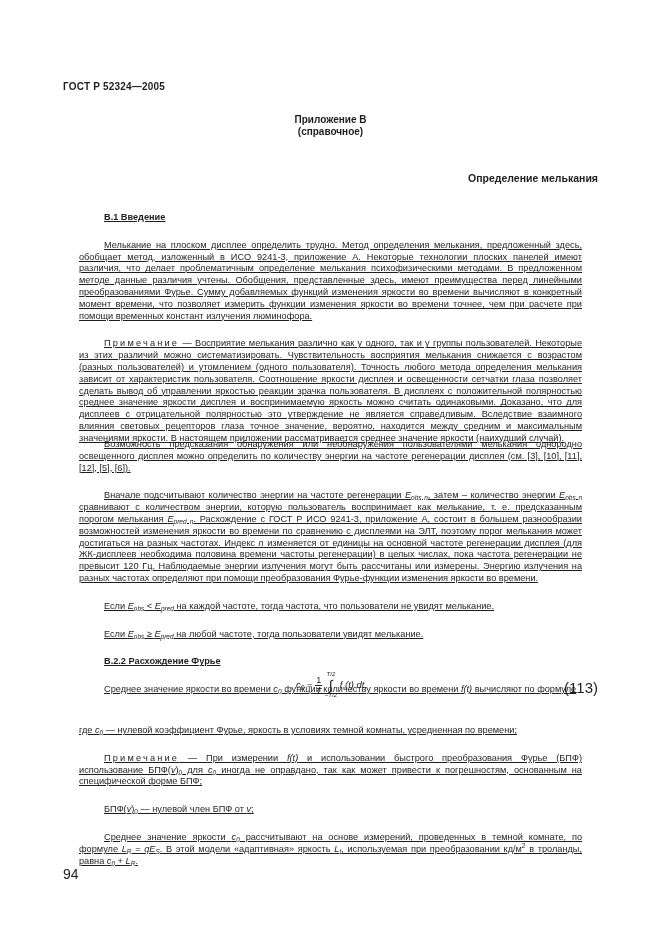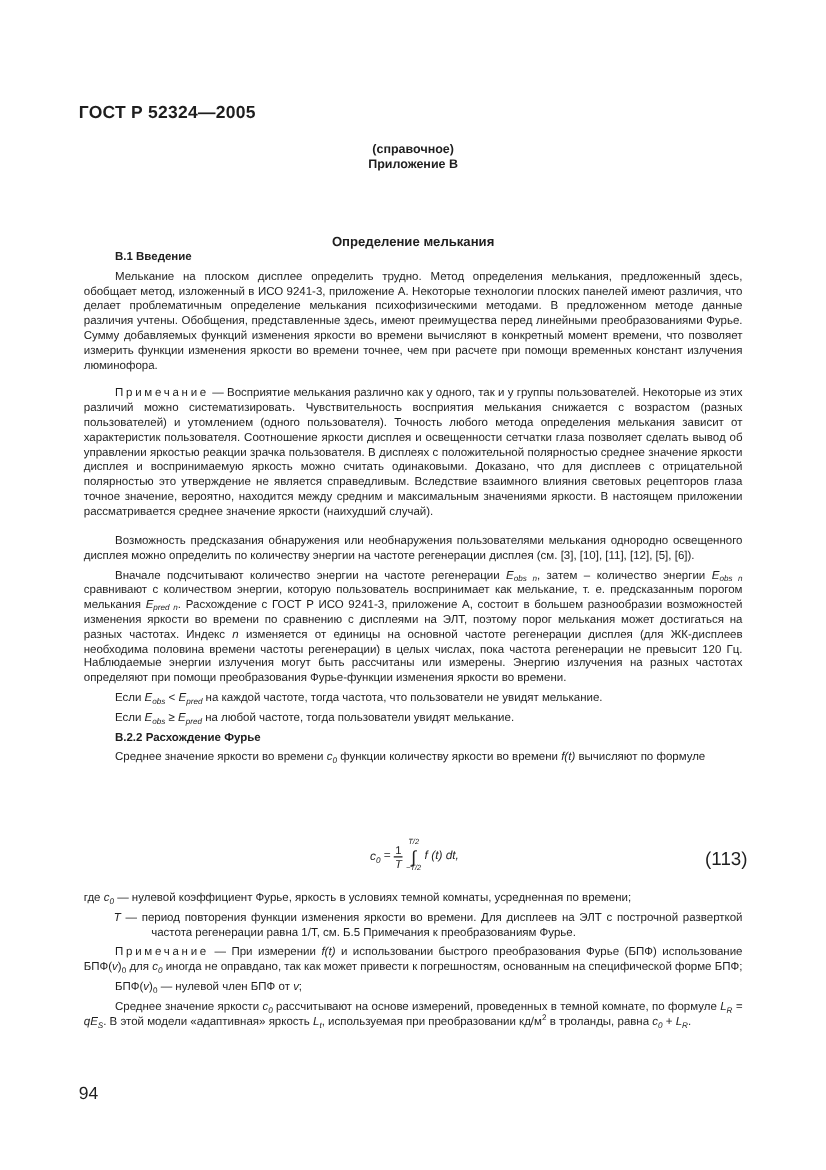--- a/index.html
+++ b/index.html
@@ -1,25 +1,25 @@
 <!DOCTYPE html>
 <html><head>
 <meta charset="utf-8">
 <style>
   html, body { margin: 0; padding: 0; background: #ffffff; }
   body { width: 661px; height: 936px; position: relative; overflow: hidden;
          font-family: "Liberation Sans", sans-serif; color: #1e1e1e; }
   .page { position: absolute; left: 0; top: 0; width: 661px; height: 936px; }
   .abs { position: absolute; }
-  .std-code { left: 63px; top: 81px; font-size: 14px; font-weight: bold; letter-spacing: 0.2px; }
+  .std-code { left: 63px; top: 81px; font-size: 10px; font-weight: bold; letter-spacing: 0.2px; }
   .center { left: 63px; width: 535px; text-align: center; }
   .appx-title { top: 114px; font-size: 10px; font-weight: bold; line-height: 12px; }
-  .doc-title { top: 188px; font-size: 10.5px; font-weight: bold; }
+  .doc-title { top: 172px; font-size: 10.5px; font-weight: bold; text-align: right; }
   .body { left: 63px; width: 535px; font-size: 9.2px; line-height: 11.8px; text-align: justify; }
-  .body p { margin: 4px; }
+  .body p { margin: 16px; text-decoration: underline; }
   .ind { text-indent: 25px; }
   .h { font-weight: bold; padding-left: 25px; }
   .spaced { letter-spacing: 2.2px; }
   i { font-style: italic; }
   sub { font-size: 6.5px; vertical-align: -2px; line-height: 0; }
   sup { font-size: 6.5px; vertical-align: 4px; line-height: 0; }
   .formula { position: absolute; left: 63px; width: 535px; top: 663px; height: 44px; }
   .f-body { position: absolute; left: 233px; top: 8px; font-size: 9.5px; }
   .frac { display: inline-block; vertical-align: middle; text-align: center; font-size: 9px; line-height: 10px; }
   .frac .num { border-bottom: 0.8px solid #1e1e1e; padding: 0 1px; }
@@ -32,22 +32,22 @@
   .pagenum { left: 63px; top: 866px; font-size: 14px; }
 </style>
 </head>
 <body>
 
 <div class="page">
 
   <div class="abs std-code">ГОСТ Р 52324—2005</div>
 
   <div class="abs center appx-title">
+    <div>Приложение В</div>
     <div>(справочное)</div>
-    <div>Приложение В</div>
   </div>
 
   <div class="abs center doc-title">Определение мелькания</div>
 
   <div class="abs body" style="top:196px;">
     <p class="h">В.1 Введение</p>
     <p class="ind">Мелькание на плоском дисплее определить трудно. Метод определения мелькания, предложенный здесь, обобщает метод, изложенный в ИСО 9241-3, приложение А. Некоторые технологии плоских панелей имеют различия, что делает проблематичным определение мелькания психофизическими методами. В предложенном методе данные различия учтены. Обобщения, представленные здесь, имеют преимущества перед линейными преобразованиями Фурье. Сумму добавляемых функций изменения яркости во времени вычисляют в конкретный момент времени, что позволяет измерить функции изменения яркости во времени точнее, чем при расчете при помощи временных констант излучения люминофора.</p>
     <p class="ind" style="margin-top:11px;"><span class="spaced">Примечание</span><span> — Восприятие мелькания различно как у одного, так и у группы пользователей. Некоторые из этих различий можно систематизировать. Чувствительность восприятия мелькания снижается с возрастом (разных пользователей) и утомлением (одного пользователя). Точность любого метода определения мелькания зависит от характеристик пользователя. Соотношение яркости дисплея и освещенности сетчатки глаза позволяет сделать вывод об управлении яркостью реакции зрачка пользователя. В дисплеях с положительной полярностью среднее значение яркости дисплея и воспринимаемую яркость можно считать одинаковыми. Доказано, что для дисплеев с отрицательной полярностью это утверждение не является справедливым. Вследствие взаимного влияния световых рецепторов глаза точное значение, вероятно, находится между средним и максимальным значениями яркости. В настоящем приложении рассматривается среднее значение яркости (наихудший случай).</span></p>
   </div>
 
@@ -65,20 +65,19 @@
       <i><span>c</span><sub>0</sub></i><span> = </span>
       <span class="frac"><div class="num">1</div><div style="font-style:italic;">T</div></span>
       <span class="int"><div style="font-style:italic;">T/2</div><div class="sym">∫</div><div style="font-style:italic;">−T/2</div></span>
       <i>f (t) dt,</i>
     </div>
     <div class="eqno">(113)</div>
   </div>
 
   <div class="abs body" style="top:709px;">
     <p class="def1"><span>где </span><i><span>c</span><sub>0</sub></i><span> — нулевой коэффициент Фурье, яркость в условиях темной комнаты, усредненная по времени;</span></p>
-    <p class="def2"><i>T</i><span> — период повторения функции изменения яркости во времени. Для дисплеев на ЭЛТ с построчной разверткой частота регенерации равна 1/T, см. Б.5 Примечания к преобразованиям Фурье.</span></p>
     <p class="ind"><span class="spaced">Примечание</span><span> — При измерении </span><i>f(t)</i><span> и использовании быстрого преобразования Фурье (БПФ) использование БПФ(</span><i>v</i><span>)</span><sub>0</sub><span> для </span><i><span>c</span><sub>0</sub></i><span> иногда не оправдано, так как может привести к погрешностям, основанным на специфической форме БПФ;</span></p>
     <p class="ind"><span>БПФ(</span><i>v</i><span>)</span><sub>0</sub><span> — нулевой член БПФ от </span><i>v</i><span>;</span></p>
     <p class="ind"><span>Среднее значение яркости </span><i><span>c</span><sub>0</sub></i><span> рассчитывают на основе измерений, проведенных в темной комнате, по формуле </span><i><span>L</span><sub>R</sub><span> = qE</span><sub>S</sub></i><span>. В этой модели «адаптивная» яркость </span><i><span>L</span><sub>t</sub></i><span>, используемая при преобразовании кд/м</span><sup>2</sup><span> в троланды, равна </span><i><span>c</span><sub>0</sub></i><span> + </span><i><span>L</span><sub>R</sub></i><span>.</span></p>
   </div>
 
   <div class="abs pagenum">94</div>
 </div>
 
 </body></html>

